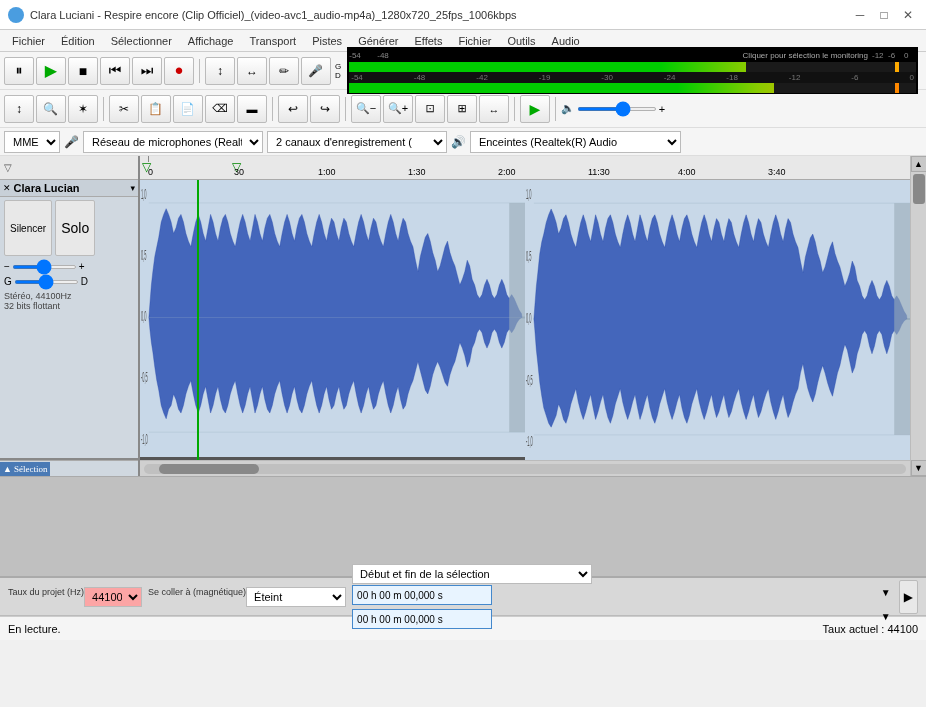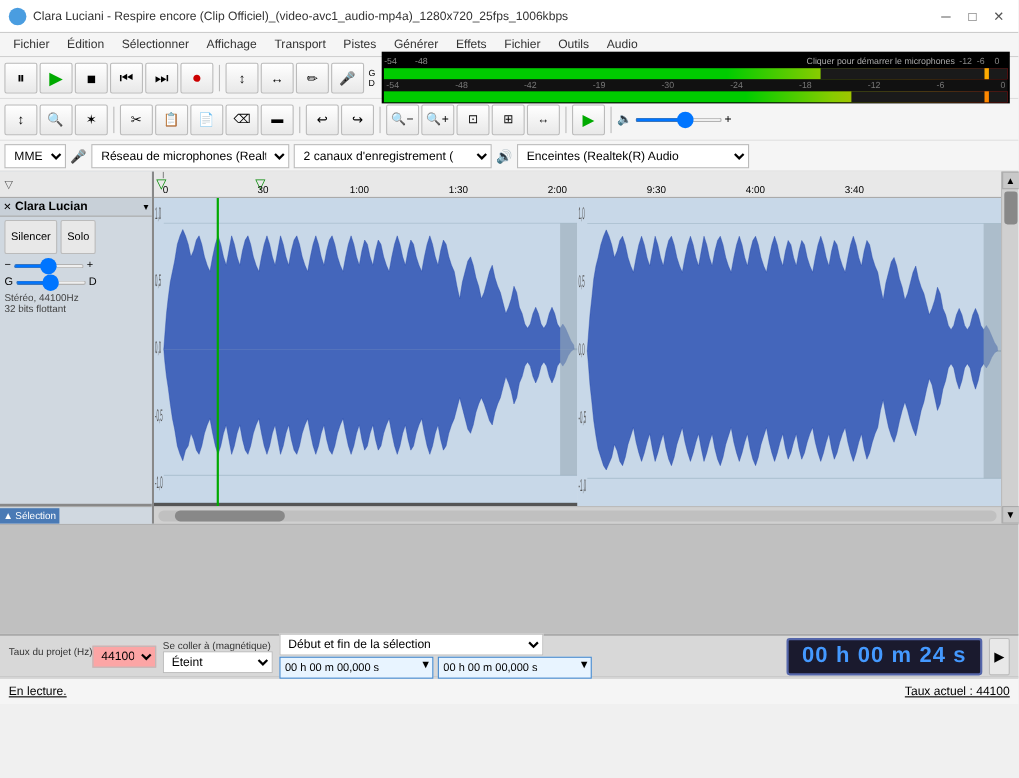--- a/index.html
+++ b/index.html
@@ -23,21 +23,21 @@
     .tb-separator { width: 1px; height: 24px; background: #bbb; margin: 0 3px; }
     
     
     .toolbar-tools { display: flex; align-items: center; padding: 2px 4px; border-bottom: 1px solid #ddd; background: #f5f5f5; gap: 2px; height: 38px; }
 
     
     .device-row { display: flex; align-items: center; padding: 2px 4px; border-bottom: 1px solid #ddd; background: #f5f5f5; height: 28px; gap: 4px; }
     .device-select { height: 22px; border: 1px solid #bbb; background: #fff; font-size: 11px; padding: 0 4px; }
 
     
-    .status-bar { height: 24px; background: #f5f5f5; border-top: 1px solid #ccc; display: flex; align-items: center; justify-content: space-between; padding: 0 8px; font-size: 11px; text-decoration: underline; }
+    .status-bar { height: 24px; background: #f5f5f5; border-top: 1px solid #ccc; display: flex; align-items: center; justify-content: space-between; padding: 0 8px; font-size: 11px; }
 
     .waveform-svg { width: 100%; height: 100%; }
   </style>
 </head>
 <body>
 
 <div class="title-bar">
   <div class="title-bar-left">
     <div class="title-icon"></div>
     <span class="title-text">Clara Luciani - Respire encore (Clip Officiel)_(video-avc1_audio-mp4a)_1280x720_25fps_1006kbps</span>
@@ -79,21 +79,21 @@
   <div style="display:flex;flex-direction:column;font-size:8px;margin-left:2px;">
     <span>G</span>
     <span>D</span>
   </div>
 
   <div style="display:flex;flex-direction:column;flex:1;margin:2px 4px;background:#000;padding:1px 2px;">
     <div style="display:flex;align-items:center;height:14px;position:relative;">
       <div style="font-size:8px;color:#888;width:28px;">-54</div>
       <div style="font-size:8px;color:#888;width:24px;">-48</div>
       <div style="flex:1;"></div>
-      <span style="font-size:8px;color:#aaa;margin-right:4px;">Cliquer pour démarrer le microphones</span>
+      <span style="font-size:8px;color:#aaa;margin-right:4px;">Cliquer pour sélection le monitoring</span>
       <div style="font-size:8px;color:#888;width:16px;">-12</div>
       <div style="font-size:8px;color:#888;width:16px;">-6</div>
       <div style="font-size:8px;color:#888;width:12px;">0</div>
     </div>
     <div style="height:10px;background:linear-gradient(to right,#00cc00 0%,#00cc00 55%,#88cc00 70%,#ffaa00 85%,#ff4400 95%,#ff0000 100%);position:relative;">
       <div style="position:absolute;right:0;top:0;width:30%;height:100%;background:#1a1a1a;"></div>
       <div style="position:absolute;right:3%;top:0;width:4px;height:100%;background:#ffaa00;"></div>
     </div>
     <div style="display:flex;justify-content:space-between;font-size:8px;color:#777;background:#111;padding:0 2px;height:11px;align-items:center;">
       <span>-54</span>
@@ -168,60 +168,60 @@
     </div>
 
     <div style="flex:1;background:#d0d8e0;border-bottom:2px solid #888;display:flex;flex-direction:column;">
       <div style="display:flex;align-items:center;padding:2px 3px;background:#c8d0d8;border-bottom:1px solid #aaa;">
         <span style="font-size:9px;cursor:pointer;">✕</span>
         <span style="font-size:11px;font-weight:bold;flex:1;overflow:hidden;text-overflow:ellipsis;white-space:nowrap;padding:0 3px;">Clara Lucian</span>
         <span style="font-size:9px;">▾</span>
       </div>
       <div style="display:flex;gap:3px;padding:3px 4px;">
         <button style="font-size:10px;padding:1px 5px;background:#e8e8e8;border:1px solid #bbb;cursor:pointer;border-radius:2px;">Silencer</button>
-        <button style="font-size:10px;padding:9px 5px;background:#e8e8e8;border:1px solid #bbb;cursor:pointer;border-radius:2px;">Solo</button>
+        <button style="font-size:14px;padding:19px 5px;background:#e8e8e8;border:1px solid #bbb;cursor:pointer;border-radius:2px;">Solo</button>
       </div>
       <div style="display:flex;align-items:center;gap:2px;padding:2px 4px;font-size:10px;">
         <span>−</span>
         <input type="range" min="0" max="100" value="50" style="width: 65px; height: 4px;">
         <span>+</span>
       </div>
       <div style="display:flex;align-items:center;gap:2px;padding:2px 4px;font-size:10px;">
         <span>G</span>
         <input type="range" min="-100" max="100" value="0" style="width: 65px; height: 4px;">
         <span>D</span>
       </div>
       <div style="padding:2px 4px;font-size:9px;color:#444;">
         Stéréo, 44100Hz<br>32 bits flottant
       </div>
     </div>
 
     <div style="height:16px;background:#d0d8e0;border-top:1px solid #aaa;display:flex;align-items:center;">
       <div style="background:#4a7ab5;color:white;font-size:9px;padding:0 3px;height:14px;display:flex;align-items:center;cursor:pointer;">
         <span>▲</span>
-        <span style="margin-left:2px;">Sélection</span>
+        <span style="margin-left:2px;font-family:Liberation Serif, serif;">Sélection</span>
       </div>
     </div>
   </div>
 
   <div style="flex:1;display:flex;flex-direction:column;overflow:hidden;">
 
     <div style="height:24px;background:#e8e8e8;border-bottom:1px solid #aaa;position:relative;overflow:hidden;">
       <div style="position:absolute;top:0;left:0;right:0;bottom:0;display:flex;align-items:flex-end;padding-bottom:2px;">
         <span style="position:absolute;left:8px;font-size:9px;">0</span>
         <span style="position:absolute;left:8px;top:0;width:1px;height:6px;background:#888;"></span>
 
         <span style="position:absolute;left:2px;top:4px;font-size:12px;color:#008800;">▽</span>
         <span style="position:absolute;left:92px;top:4px;font-size:12px;color:#008800;">▽</span>
 
         <span style="position:absolute;left:94px;font-size:9px;bottom:2px;">30</span>
         <span style="position:absolute;left:178px;font-size:9px;bottom:2px;">1:00</span>
         <span style="position:absolute;left:268px;font-size:9px;bottom:2px;">1:30</span>
         <span style="position:absolute;left:358px;font-size:9px;bottom:2px;">2:00</span>
-        <span style="position:absolute;left:448px;font-size:9px;bottom:2px;">9:30</span>
+        <span style="position:absolute;left:448px;font-size:9px;bottom:2px;">11:30</span>
         <span style="position:absolute;left:538px;font-size:9px;bottom:2px;">4:00</span>
         <span style="position:absolute;left:628px;font-size:9px;bottom:2px;">3:40</span>
       </div>
     </div>
 
     <div style="flex:1;display:flex;flex-direction:row;position:relative;overflow:hidden;">
 
       <div style="position:absolute;top:0;left:57px;width:2px;height:100%;background:#00aa00;z-index:10;pointer-events:none;"></div>
 
       <div style="flex:1;background:#c0d4e8;border-bottom:3px solid #555;position:relative;overflow:hidden;">
@@ -359,45 +359,42 @@
 
 <div style="background:#d8d8d8;border-top:2px solid #aaa;">
 
   <div style="display:flex;align-items:center;gap:6px;padding:4px 8px;height:38px;border-bottom:1px solid #bbb;">
     <div style="display:flex;flex-direction:row;">
       <span style="font-size:9px;color:#333;">Taux du projet (Hz)</span>
       <select style="height:20px;font-size:11px;border:1px solid #bbb;background:#fca5a5;padding:0 3px;width:58px;">
         <option>44100</option>
       </select>
     </div>
-    <div style="display:flex;flex-direction:column;">
+    <div style="display:flex;flex-direction:row;">
       <span style="font-size:9px;color:#333;">Se coller à (magnétique)</span>
       <select style="height:20px;font-size:11px;border:1px solid #bbb;background:#fff;padding:0 3px;width:100px;">
         <option>Éteint</option>
       </select>
     </div>
     <div style="display:flex;flex-direction:column;flex:1;">
       <select style="height:20px;font-size:11px;border:1px solid #bbb;background:#fff;padding:0 3px;width:240px;">
         <option>Début et fin de la sélection</option>
       </select>
-      <div style="display:flex;gap:4px;margin-top:1px;">
+      <div style="display:flex;gap:4px;margin-top:1px;flex-direction:column;">
         <div style="position:relative;">
           <input type="text" value="00 h 00 m 00,000 s" style="height: 20px; font-size: 10px; border: 1px solid rgb(68, 136, 204); background: rgb(232, 244, 255); padding: 0px 4px; width: 140px;">
           <span style="position:absolute;right:2px;top:2px;font-size:10px;cursor:pointer;">▼</span>
         </div>
         <div style="position:relative;">
           <input type="text" value="00 h 00 m 00,000 s" style="height: 20px; font-size: 10px; border: 1px solid rgb(68, 136, 204); background: rgb(232, 244, 255); padding: 0px 4px; width: 140px;">
           <span style="position:absolute;right:2px;top:2px;font-size:10px;cursor:pointer;">▼</span>
         </div>
       </div>
     </div>
 
-    <div style="background:#1a1a2e;color:#4499ff;font-size:20px;font-weight:bold;padding:4px 12px;border-radius:3px;letter-spacing:1px;height:34px;display:flex;align-items:center;margin-left:auto;border:2px solid #5566aa;">
-      <span>00 h 00 m 24 s</span>
-    </div>
     <button style="height:34px;padding:0 4px;background:#e8e8e8;border:1px solid #bbb;cursor:pointer;font-size:12px;border-radius:2px;">▶</button>
   </div>
 </div>
 
 <div class="status-bar">
   <span>En lecture.</span>
   <span>Taux actuel : 44100</span>
 </div>
 
 </body></html>

